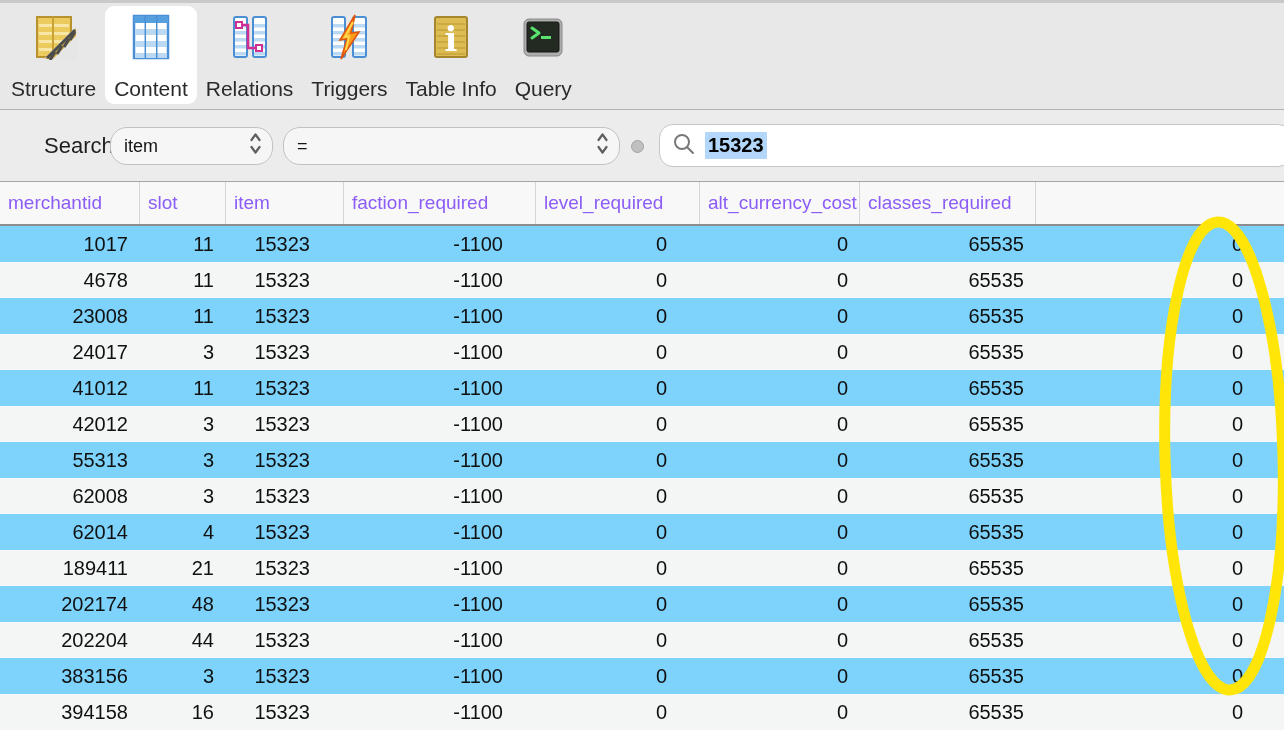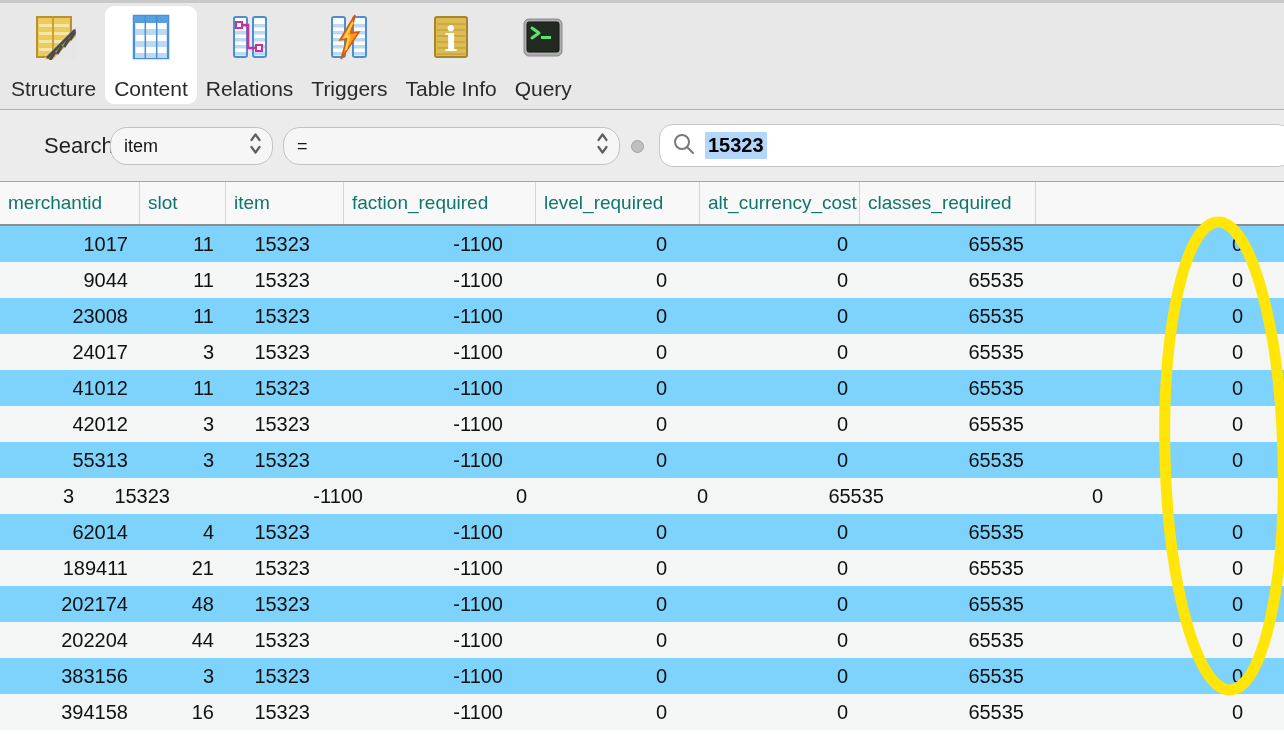--- a/index.html
+++ b/index.html
@@ -52,21 +52,21 @@
   .sfield .query {
     margin-left:9px; font-size:20px; font-weight:600; color:#000;
     background:#b3d7fb; padding:2px 3px; border-radius:1px;
   }
   
   .thead {
     height:44px; display:flex; background:#f8f8f8; border-bottom:2px solid #8d8d8d;
   }
   .hcell {
     border-right:1px solid #d5d5d5; padding-left:8px; line-height:41px;
-    font-size:19px; color:#0f766e; white-space:nowrap; overflow:hidden; flex:none;
+    font-size:19px; color:#8b5cf6; white-space:nowrap; overflow:hidden; flex:none;
   }
   .hfiller { flex:1; border-right:none; }
   .trow { display:flex; height:36px; background:#7dd3fc; }
   .trow.alt { background:#f4f5f5; }
   .cell {
     flex:none; text-align:right; line-height:36px; font-size:20px; color:#101010;
     white-space:nowrap;
   }
   .col0 { width:140px; } .col1 { width:86px; }  .col2 { width:118px; }
   .col3 { width:192px; } .col4 { width:164px; } .col5 { width:160px; }
@@ -259,21 +259,21 @@
       <div class="cell col0">1017</div>
       <div class="cell col1">11</div>
       <div class="cell col2">15323</div>
       <div class="cell col3">-1100</div>
       <div class="cell col4">0</div>
       <div class="cell col5">0</div>
       <div class="cell col6">65535</div>
       <div class="cell col7">0</div>
     </div>
     <div class="trow alt">
-      <div class="cell col0">9044</div>
+      <div class="cell col0">4678</div>
       <div class="cell col1">11</div>
       <div class="cell col2">15323</div>
       <div class="cell col3">-1100</div>
       <div class="cell col4">0</div>
       <div class="cell col5">0</div>
       <div class="cell col6">65535</div>
       <div class="cell col7">0</div>
     </div>
     <div class="trow">
       <div class="cell col0">23008</div>
@@ -319,20 +319,21 @@
       <div class="cell col0">55313</div>
       <div class="cell col1">3</div>
       <div class="cell col2">15323</div>
       <div class="cell col3">-1100</div>
       <div class="cell col4">0</div>
       <div class="cell col5">0</div>
       <div class="cell col6">65535</div>
       <div class="cell col7">0</div>
     </div>
     <div class="trow alt">
+      <div class="cell col0">62008</div>
       <div class="cell col1">3</div>
       <div class="cell col2">15323</div>
       <div class="cell col3">-1100</div>
       <div class="cell col4">0</div>
       <div class="cell col5">0</div>
       <div class="cell col6">65535</div>
       <div class="cell col7">0</div>
     </div>
     <div class="trow">
       <div class="cell col0">62014</div>

